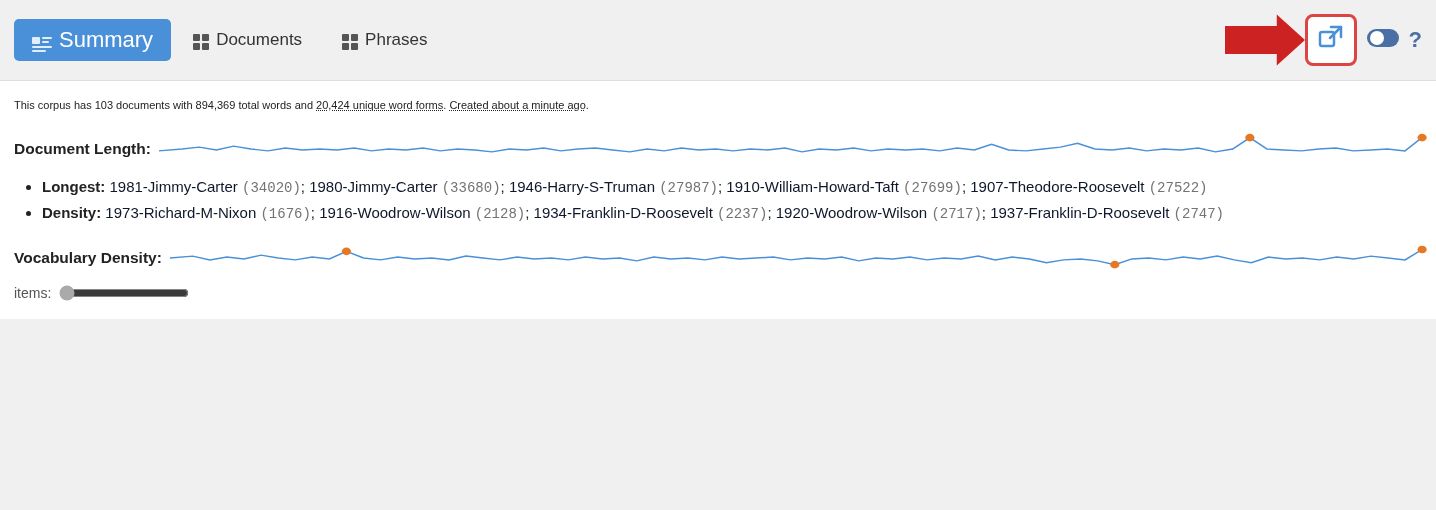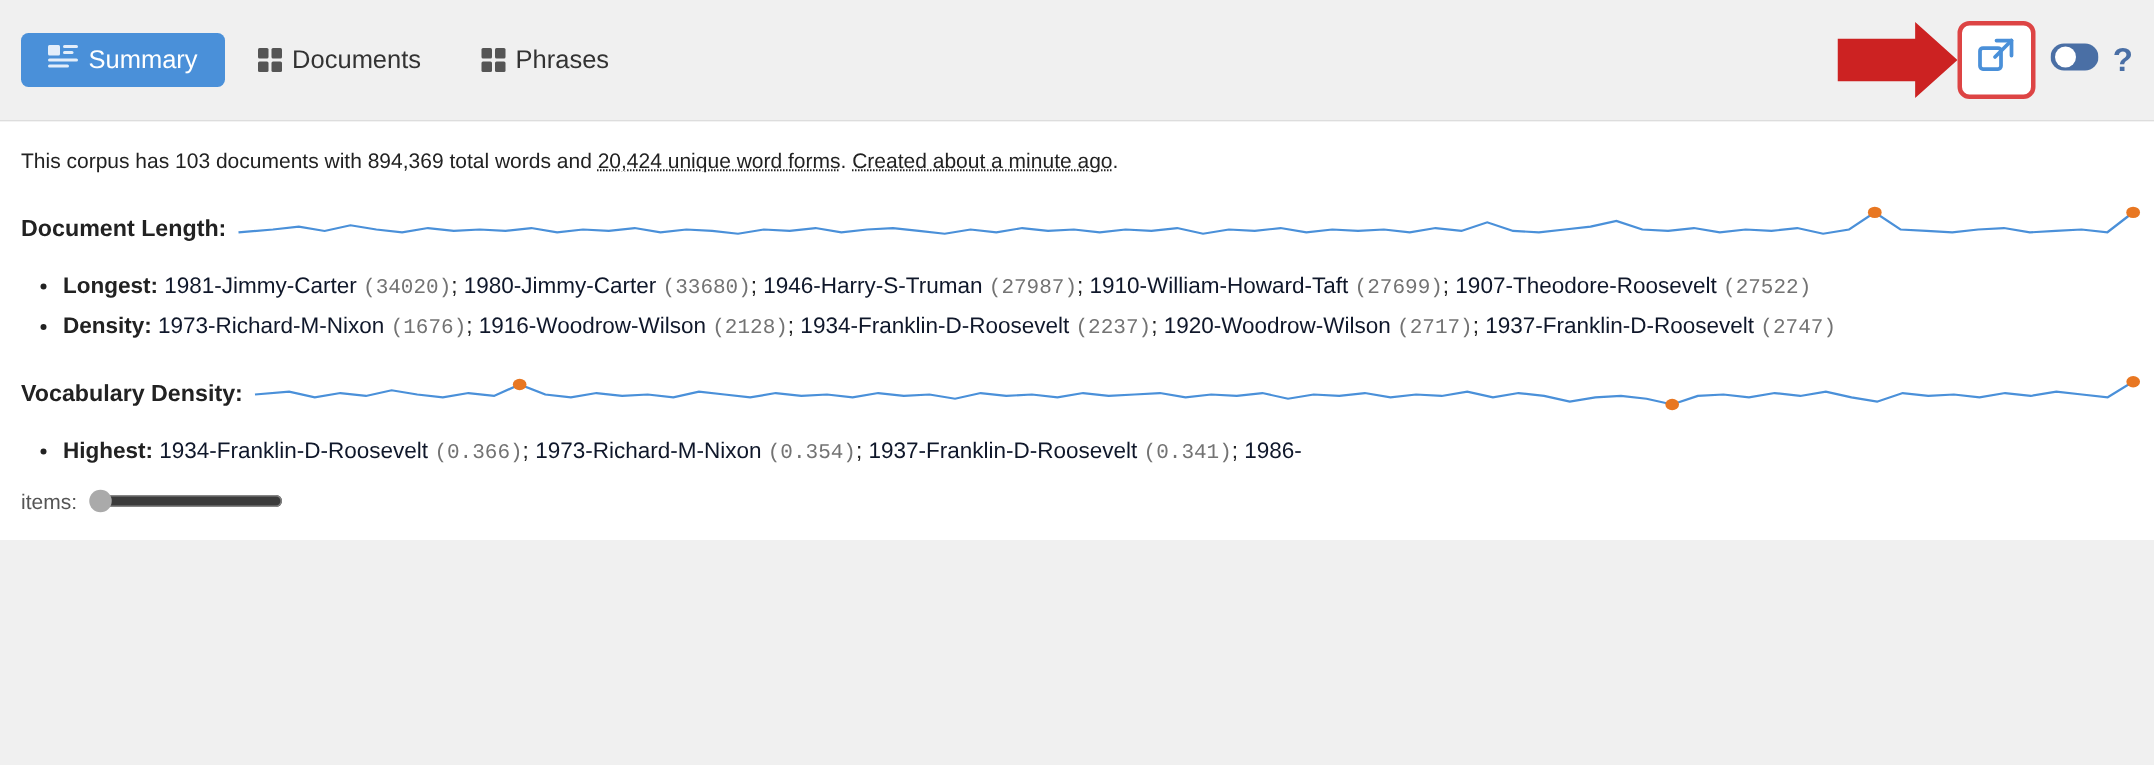--- a/index.html
+++ b/index.html
@@ -16,40 +16,40 @@
       display: flex;
       align-items: center;
       background: #f0f0f0;
       padding: 10px 14px;
       border-bottom: 1px solid #ddd;
       gap: 4px;
     }
 
     .tab-summary {
       display: flex;
-      align-items: flex-start;
+      align-items: flex-end;
       gap: 7px;
       background: #4a90d9;
       color: #fff;
       padding: 8px 18px;
       border-radius: 5px;
-      font-size: 17px;
+      font-size: 22px;
       font-weight: 500;
       cursor: pointer;
       border: none;
     }
 
     .tab-summary .tab-icon {
       display: inline-flex;
       align-items: center;
     }
 
     .tab-docs, .tab-phrases {
       display: flex;
-      align-items: center;
+      align-items: flex-end;
       gap: 7px;
       background: transparent;
       color: #333;
       padding: 8px 18px;
       border-radius: 5px;
       font-size: 17px;
       font-weight: 400;
       cursor: pointer;
       border: none;
     }
@@ -111,21 +111,21 @@
       font-weight: bold;
       cursor: pointer;
     }
 
     .main-content {
       background: #fff;
       padding: 16px 14px 14px 14px;
     }
 
     .corpus-info {
-      font-size: 14px;
+      font-size: 11px;
       color: #222;
       margin-bottom: 16px;
       line-height: 1.5;
     }
 
     .corpus-info .dotted {
       text-decoration: underline;
       text-decoration-style: dotted;
     }
 
@@ -320,28 +320,19 @@
     <span class="section-title">Vocabulary Density:</span>
 
     <svg class="sparkline-container" viewBox="0 0 1100 40" preserveAspectRatio="none" style="height:38px; flex:1;">
       <polyline points="0,20 20,18 35,22 50,19 65,21 80,17 95,20 110,22 125,19 140,21 155,13 170,20 185,22 200,19 215,21 230,20 245,22 260,18 275,20 290,22 305,19 320,21 335,20 350,22 365,19 380,21 395,20 410,23 425,19 440,21 455,20 470,22 485,19 500,21 515,20 530,19 545,22 560,20 575,21 590,19 605,23 620,20 635,21 650,19 665,22 680,20 695,21 710,18 725,22 740,19 755,21 770,25 785,22 800,21 815,23 830,27 845,21 860,20 875,22 890,19 905,21 920,18 935,22 950,25 965,19 980,21 995,20 1010,22 1025,19 1040,21 1055,18 1070,20 1085,22 1100,11" fill="none" stroke="#4a90d9" stroke-width="1.5"></polyline>
       <circle cx="155" cy="13" r="4" fill="#e87722"></circle>
       <circle cx="830" cy="27" r="4" fill="#e87722"></circle>
       <circle cx="1100" cy="11" r="4" fill="#e87722"></circle>
     </svg>
   </div>
 
-  <ul class="bullet-list">
-    <li>
-      <strong>Highest:</strong>
-      <a class="link">1934-Franklin-D-Roosevelt</a> <span class="num">(0.366)</span>;
-      <a class="link">1973-Richard-M-Nixon</a> <span class="num">(0.354)</span>;
-      <a class="link">1937-Franklin-D-Roosevelt</a> <span class="num">(0.341)</span>;
-      <a class="link">1986-</a>
-    </li>
-  </ul>
 
   <div class="items-bar">
     <span class="items-label">items:</span>
     <input type="range" min="0" max="100" value="0" style="">
   </div>
 
 </div>
 
 </body></html>

